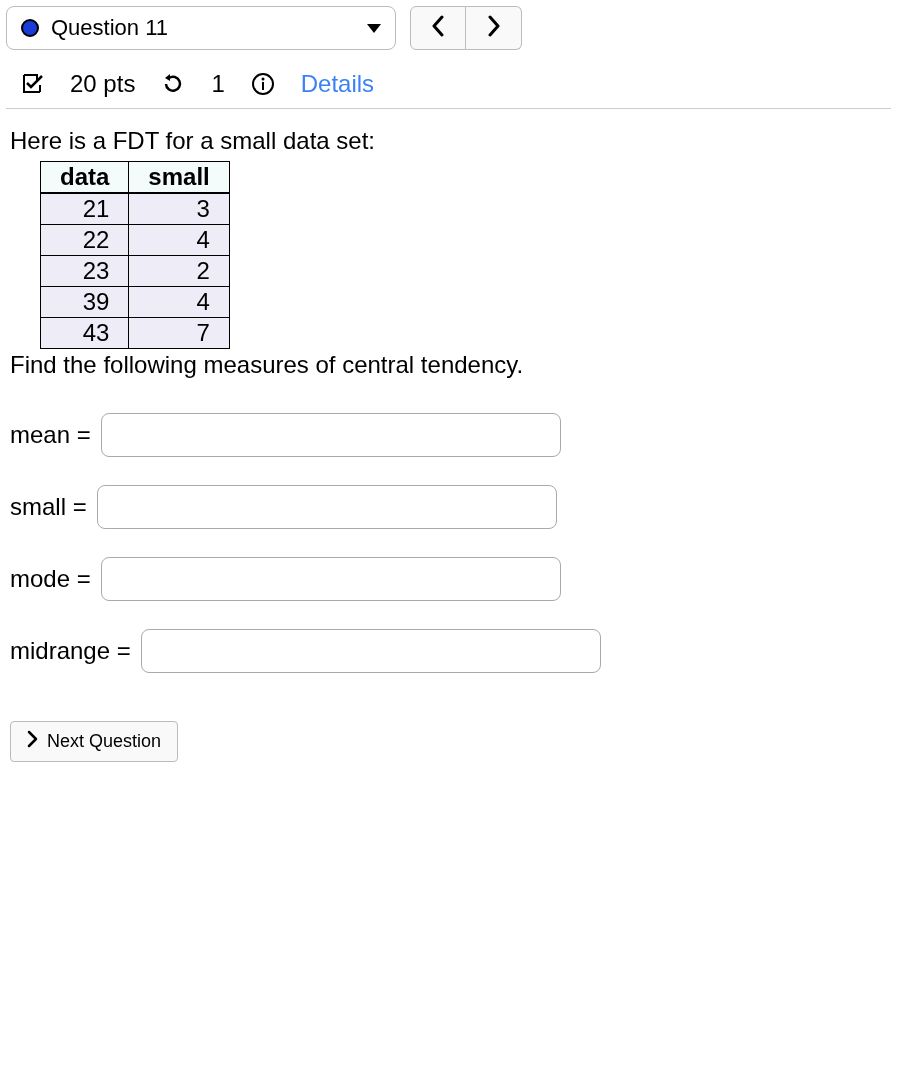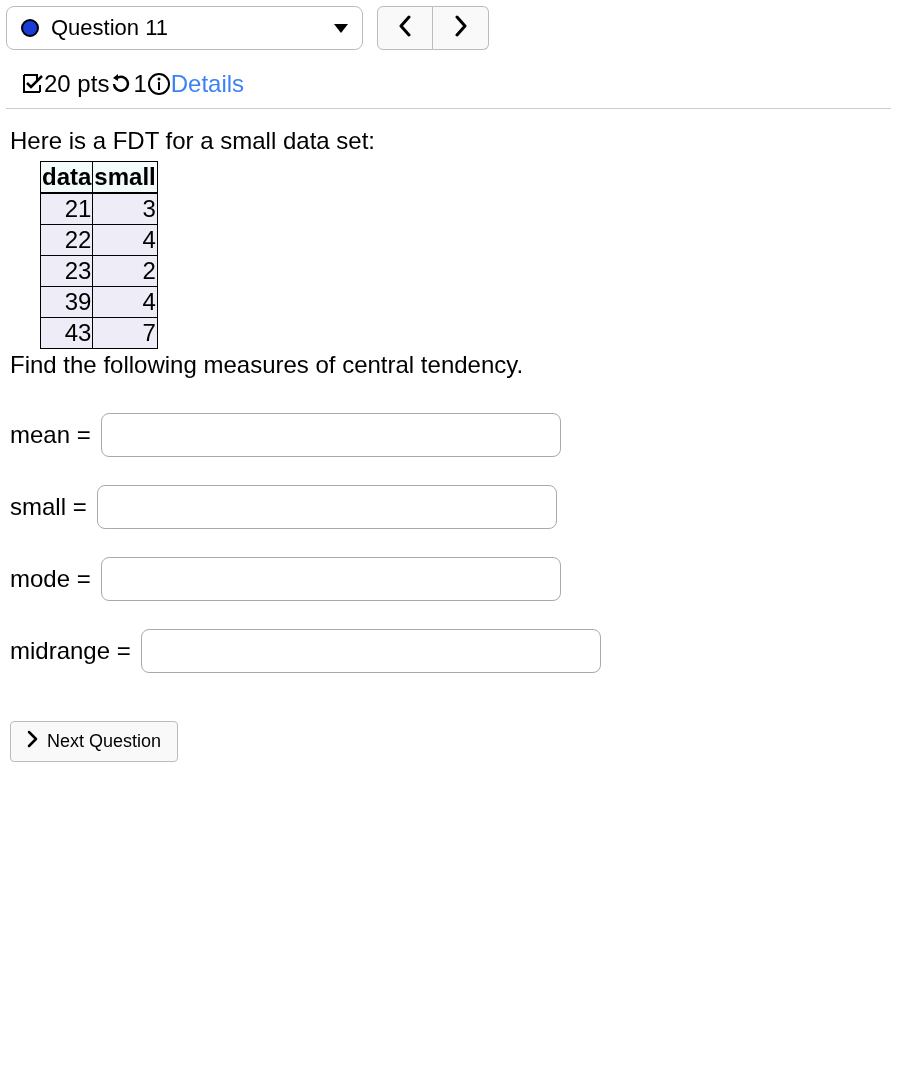--- a/index.html
+++ b/index.html
@@ -17,21 +17,21 @@
     align-items: stretch;
     gap: 14px;
     padding: 0 0 8px 0;
   }
   .qselect {
     display: flex;
     align-items: center;
     border: 1px solid #bbb;
     border-radius: 8px;
     padding: 8px 14px;
-    width: 357px;
+    width: 390px;
     justify-content: space-between;
     background: #fff;
     cursor: pointer;
   }
   .qselect-left { display:flex; align-items:center; gap:12px; }
   .dot {
     width: 18px; height: 18px; border-radius: 50%;
     background: #1a3bd6;
     border: 2px solid #000;
   }
@@ -48,37 +48,37 @@
     width: 56px;
     display:flex; align-items:center; justify-content:center;
     font-size: 26px;
     font-weight: bold;
     cursor: pointer;
   }
   .navbtn:first-child { border-radius: 6px 0 0 6px; }
   .navbtn:last-child  { border-radius: 0 6px 6px 0; border-left: none; }
 
   .metarow {
-    display:flex; align-items:center; gap:0;
+    display:flex; align-items:center; gap:26px;
     padding: 12px 8px 10px 14px;
     border-bottom: 1px solid #ccc;
     font-size: 24px;
   }
   .meta-icon { display:inline-flex; }
   .chip-text { }
   .details-link { color: #3b82f6; }
 
   .content { padding: 18px 4px 0 4px; font-size: 24px; }
   .fdt {
     border-collapse: collapse;
     margin: 6px 0 2px 30px;
   }
   .fdt th, .fdt td {
     border: 1px solid #000;
-    padding: 1px 1px;
+    padding: 1px 19px;
     text-align: right;
     font-family: inherit;
     background: #edecf7;
   }
   .fdt th {
     text-align: center;
     font-weight: bold;
     background: #f4fbfb;
     border-bottom: 2px solid #000;
   }

